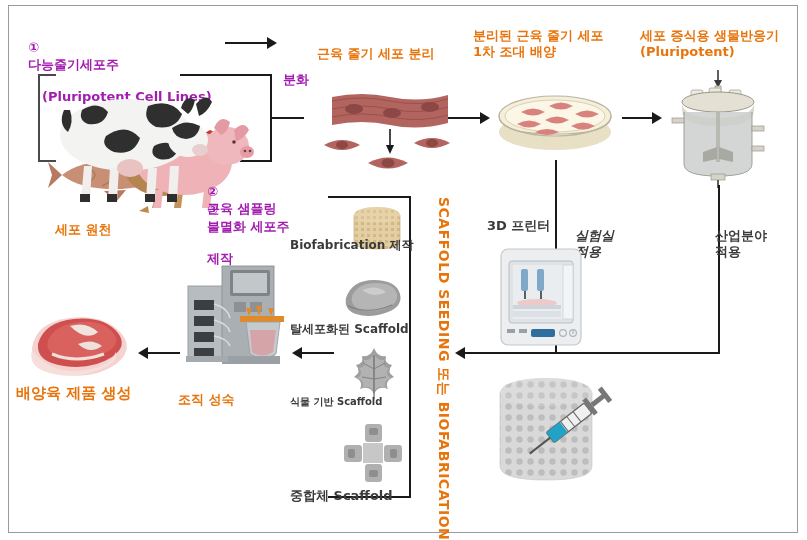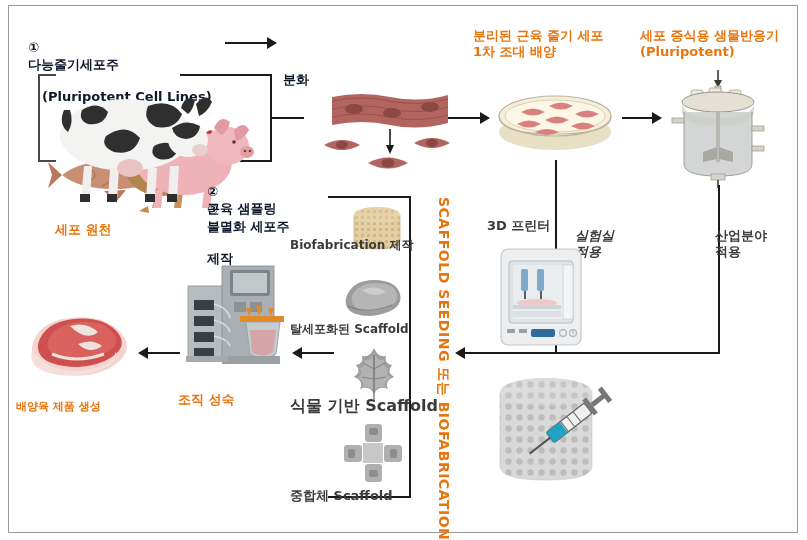--- a/index.html
+++ b/index.html
@@ -32,21 +32,21 @@
   .lbl {
     position: absolute;
     line-height: 1.25;
     white-space: pre-line;
   }
   .orange {
     color: #E8740C;
     font-weight: bold;
   }
   .navy {
-    color: #0f172a;
+    color: #a21caf;
     font-weight: bold;
   }
   .gray-dark {
     color: #3b3b3b;
     font-weight: bold;
   }
   .ctr { text-align: left; }
 
   
   .ln {
@@ -95,20 +95,21 @@
   <div class="lbl navy" style="left:28px; top:24px; font-size:13px;">
     <span>①</span>
     <span>다능줄기세포주</span><br>
     <span style="margin-left:14px; display:inline-block;">(Pluripotent Cell Lines)</span>
   </div>
 
   <div class="ln ln-h" style="left:225px; top:42px; width:44px;"></div>
   <div class="arrow-r" style="left:267px; top:37px;"></div>
   <div class="lbl navy" style="left:283px; top:34px; font-size:13px;margin-top:38px;">분화</div>
 
+  <div class="lbl orange ctr" style="left:317px; top:46px; width:150px; font-size:13px;">근육 줄기 세포 분리</div>
 
   <div class="lbl orange ctr" style="left:473px; top:28px; width:165px; font-size:13px;">분리된 근육 줄기 세포
 1차 조대 배양</div>
 
   <div class="lbl orange ctr" style="left:640px; top:28px; width:160px; font-size:13px;">세포 증식용 생물반응기
 (Pluripotent)</div>
 
   <div class="ln ln-v ln-gray" style="left:38px; top:74px; height:88px;"></div>
   <div class="ln ln-h ln-gray" style="left:38px; top:74px; width:18px;"></div>
   <div class="ln ln-h ln-gray" style="left:38px; top:160px; width:18px;"></div>
@@ -368,21 +369,21 @@
     <svg width="52" height="56" viewBox="0 0 52 56">
       <path d="M26 3 q4 10 12 8 q-2 8 6 9 q-6 7 2 12 q-10 4 -6 12 q-10 -4 -14 5 q-4 -9 -14 -5 q4 -8 -6 -12 q8 -5 2 -12 q8 -1 6 -9 q8 2 12 -8 Z" fill="#9e9e9e"></path>
       <path d="M26 8 q3 8 10 7 q-2 7 5 8 q-5 6 2 10 q-9 3 -5 10 q-9 -3 -12 4 q-3 -7 -12 -4 q4 -7 -5 -10 q7 -4 2 -10 q7 -1 5 -8 q7 1 10 -7 Z" fill="#b2b2b2"></path>
       <line x1="26" y1="10" x2="26" y2="54" stroke="#6e6e6e" stroke-width="1.3"></line>
       <line x1="26" y1="24" x2="15" y2="18" stroke="#7d7d7d" stroke-width="0.9"></line>
       <line x1="26" y1="24" x2="37" y2="18" stroke="#7d7d7d" stroke-width="0.9"></line>
       <line x1="26" y1="34" x2="14" y2="32" stroke="#7d7d7d" stroke-width="0.9"></line>
       <line x1="26" y1="34" x2="38" y2="32" stroke="#7d7d7d" stroke-width="0.9"></line>
     </svg>
   </div>
-  <div class="lbl gray-dark ctr" style="left:290px; top:396px; width:175px; font-size:16px;">식물 기반 Scaffold</div>
+  <div class="lbl gray-dark ctr" style="left:290px; top:396px; width:175px; font-size:10px;">식물 기반 Scaffold</div>
 
   <div class="fig" style="left:342px; top:422px;">
     <svg width="62" height="62" viewBox="0 0 62 62">
       <rect x="21" y="21" width="20" height="20" fill="#c7c7c7"></rect>
       <rect x="23" y="2" width="17" height="18" rx="3" fill="#b0b0b0"></rect>
       <rect x="23" y="42" width="17" height="18" rx="3" fill="#b0b0b0"></rect>
       <rect x="2" y="23" width="18" height="17" rx="3" fill="#b0b0b0"></rect>
       <rect x="42" y="23" width="18" height="17" rx="3" fill="#b0b0b0"></rect>
       <rect x="27" y="6" width="9" height="7" rx="2" fill="#8e8e8e"></rect>
       <rect x="27" y="48" width="9" height="7" rx="2" fill="#8e8e8e"></rect>
@@ -429,15 +430,15 @@
     <svg width="110" height="70" viewBox="0 0 110 70">
       <path d="M10 38 q4 -26 38 -30 q34 -4 52 16 q12 16 -6 30 q-22 16 -56 10 q-30 -6 -28 -26 Z" fill="#f3d2cf"></path>
       <path d="M16 34 q6 -22 36 -25 q30 -3 44 14 q10 13 -6 24 q-20 13 -48 9 q-28 -4 -26 -22 Z" fill="#cf4f4f"></path>
       <path d="M26 30 q8 -16 32 -18 q24 -2 34 12 q7 10 -7 18 q-18 10 -40 7 q-23 -4 -19 -19 Z" fill="#d9625f"></path>
       <path d="M48 16 q16 -5 28 6 q-12 10 -28 -6 Z" fill="#f0e4df"></path>
       <path d="M56 34 q14 -6 24 2 q-12 9 -24 -2 Z" fill="#efe0da"></path>
       <path d="M30 44 q24 10 52 0" stroke="#efe0da" stroke-width="3" fill="none"></path>
       <path d="M10 40 q-4 16 14 22 q28 9 58 -4 q14 -6 12 -16 q-6 14 -30 18 q-34 6 -54 -20 Z" fill="#f6dedb"></path>
     </svg>
   </div>
-  <div class="lbl orange ctr" style="left:16px; top:400px; width:160px; font-size:11px;">배양육 제품 생성</div>
+  <div class="lbl orange ctr" style="left:16px; top:384px; width:160px; font-size:15px;">배양육 제품 생성</div>
 
 </div>
 
 </body></html>

